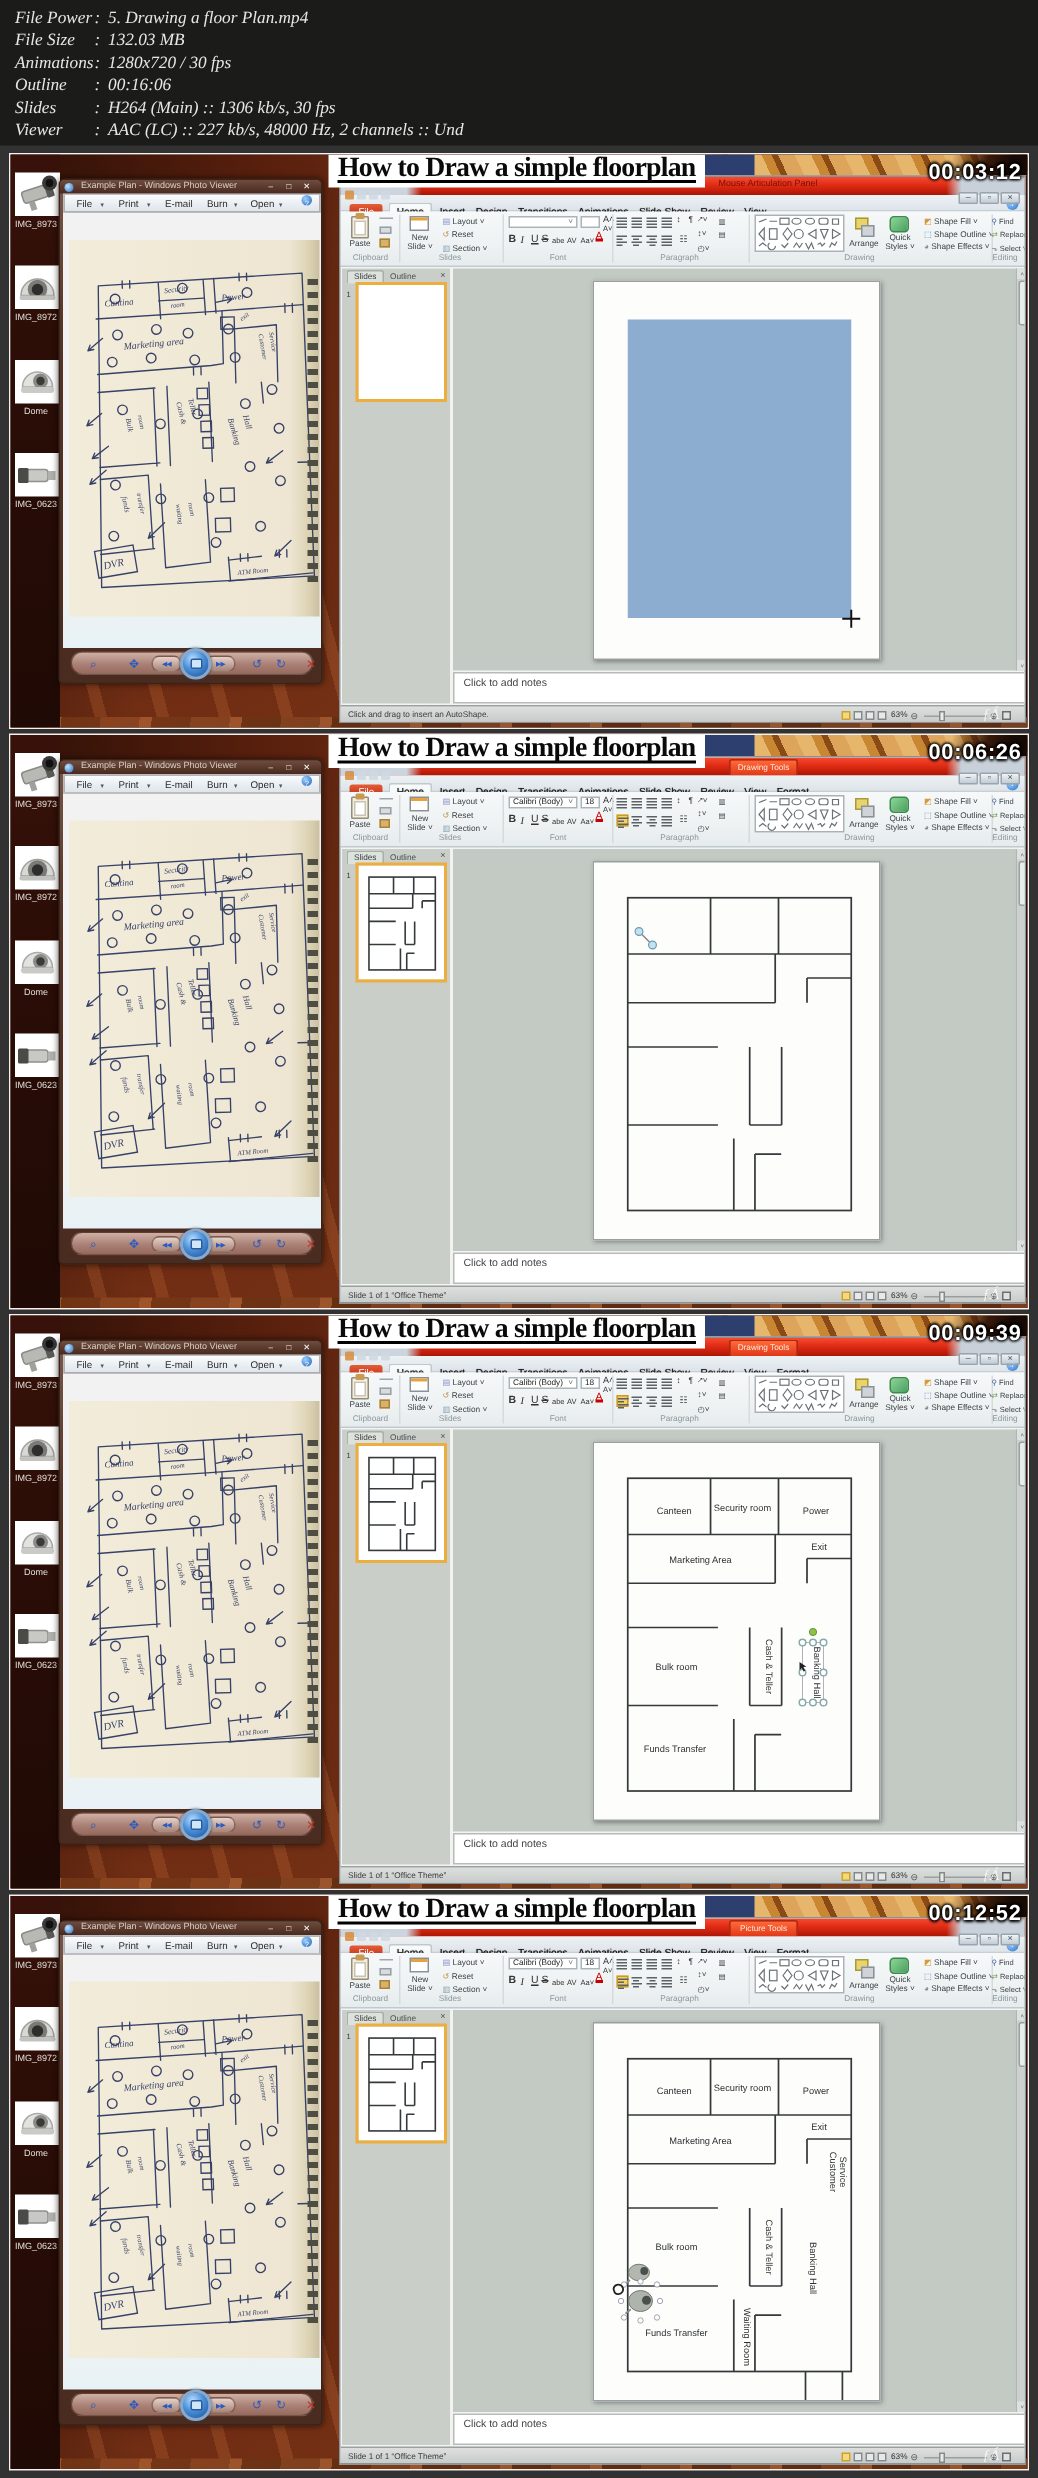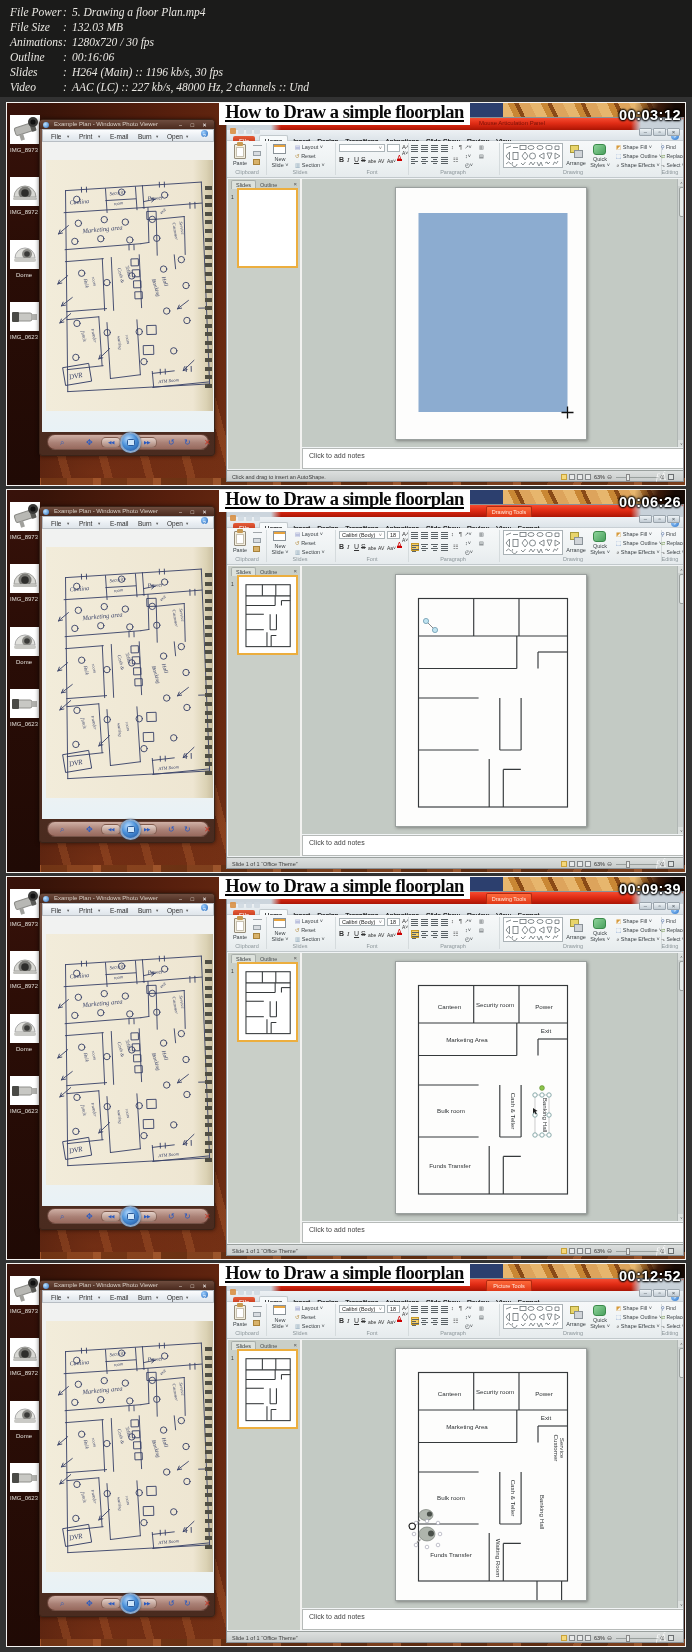--- a/index.html
+++ b/index.html
@@ -135,22 +135,22 @@
 .splus{position:absolute;left:433px;top:2px;font-size:6px;color:#555}
 .sfit{position:absolute;left:441px;top:3px;width:6px;height:6px;border:1px solid #6a6e70;background:#dfe2e1}
 .wmark{position:absolute;z-index:52;left:648px;top:368px;font-family:"Liberation Serif",serif;font-style:italic;
  font-size:10px;color:rgba(255,255,255,.75)}
 </style></head><body>
 <div class="hdr">
     <div class="hrow" style="top:6px"><span class="hk">File Power</span><span class="hc">:</span><span class="hv">5. Drawing a floor Plan.mp4</span></div>
     <div class="hrow" style="top:21px"><span class="hk">File Size</span><span class="hc">:</span><span class="hv">132.03 MB</span></div>
     <div class="hrow" style="top:36px"><span class="hk">Animations</span><span class="hc">:</span><span class="hv">1280x720 / 30 fps</span></div>
     <div class="hrow" style="top:51px"><span class="hk">Outline</span><span class="hc">:</span><span class="hv">00:16:06</span></div>
-    <div class="hrow" style="top:66px"><span class="hk">Slides</span><span class="hc">:</span><span class="hv">H264 (Main) :: 1196 kb/s, 30 fps</span></div>
-    <div class="hrow" style="top:81px"><span class="hk">Video</span><span class="hc">:</span><span class="hv">AAC (LC) :: 227 kb/s, 48000 Hz, 2 channels :: Und</span></div>
+    <div class="hrow" style="top:66px"><span class="hk">Slides</span><span class="hc">:</span><span class="hv">H264 (Main) :: 1306 kb/s, 30 fps</span></div>
+    <div class="hrow" style="top:81px"><span class="hk">Viewer</span><span class="hc">:</span><span class="hv">AAC (LC) :: 227 kb/s, 48000 Hz, 2 channels :: Und</span></div>
   </div>
 <svg width="0" height="0" style="position:absolute">
     <defs>
       <g id="walls" stroke="#35393b" fill="none">
         <rect x="23.5" y="24.5" width="149" height="208.5"></rect>
         <path d="M78.7,24.5 L78.7,62"></path>
         <path d="M124,24.5 L124,62"></path>
         <path d="M23.5,62 L172.5,62"></path>
         <path d="M143,78 L172.5,78"></path>
         <path d="M143,78 L143,94.5"></path>

